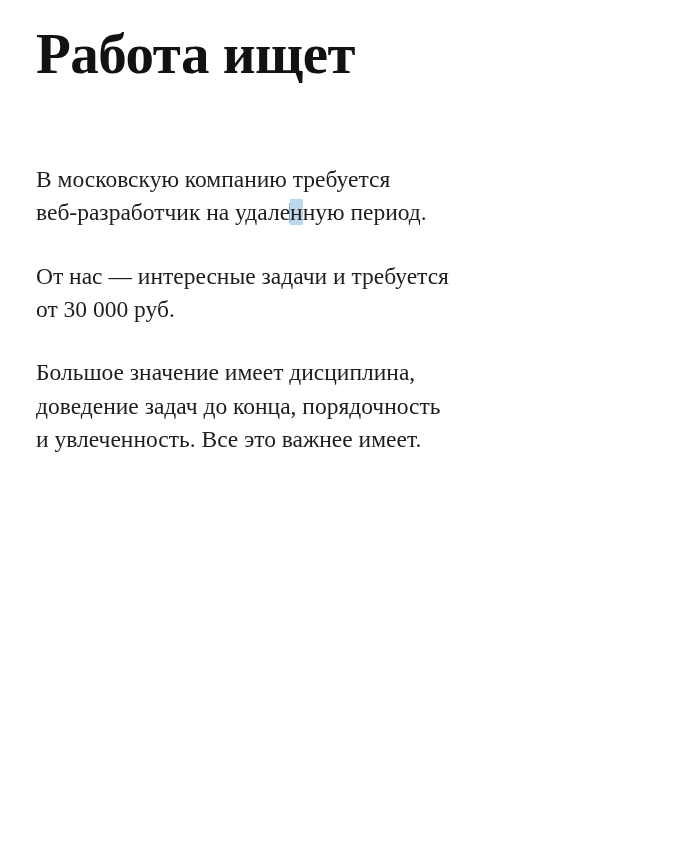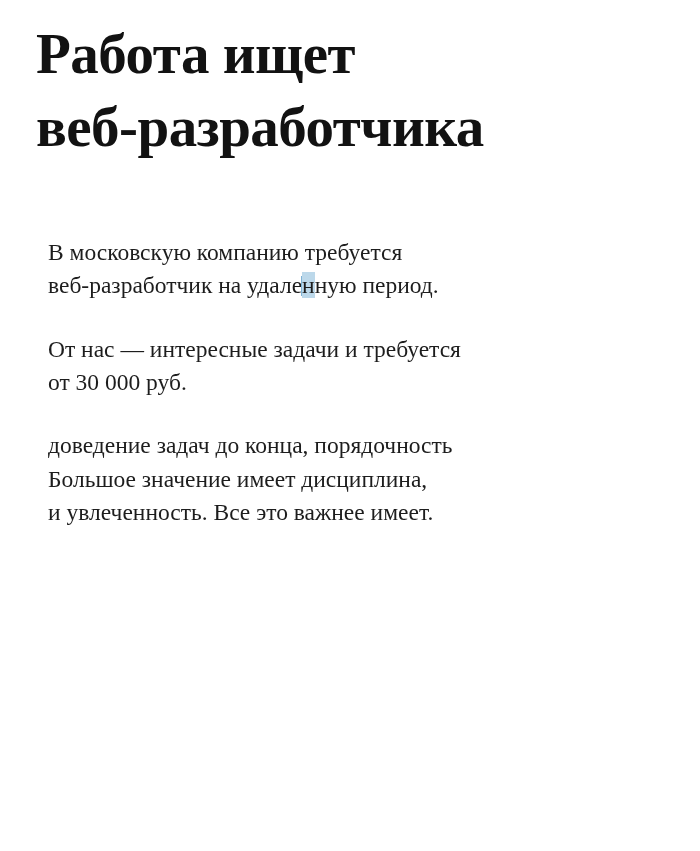--- a/index.html
+++ b/index.html
@@ -31,21 +31,20 @@
     color: #121212;
     margin: 0;
     padding: 0;
   }
   .headline .line {
     display: block;
     white-space: nowrap;
   }
   .body-copy {
     margin-top: 72px;
-    margin-left: 12px;
   }
   .para {
     font-family: "Liberation Serif", "DejaVu Serif", serif;
     font-size: 23.5px;
     line-height: 1.42;
     color: #1d1d1d;
     margin: 0 0 30px 0;
   }
   .para:last-child {
     margin-bottom: 0;
@@ -67,37 +66,36 @@
     color: #1d1d1d;
   }
 </style>
 </head>
 <body>
 
 <div class="page">
 
   <h1 class="headline">
     <span class="line">Работа ищет</span>
-    <span class="line">веб-разработчика</span>
   </h1>
 
   <div class="body-copy">
 
     <p class="para">
       <span class="line">В московскую компанию требуется</span>
       <span class="line"><span>веб-разработчик на удале</span><span class="caret"></span><span class="selected-char">н</span><span>ную период.</span></span>
     </p>
 
 
 
     <p class="para">
       <span class="line">От нас —  интересные задачи и требуется</span>
       <span class="line">от 30 000 руб.</span>
     </p>
 
     <p class="para">
+      <span class="line">Большое значение имеет дисциплина,</span>
       <span class="line">доведение задач до конца, порядочность</span>
-      <span class="line">Большое значение имеет дисциплина,</span>
       <span class="line">и увлеченность. Все это важнее имеет.</span>
     </p>
 
   </div>
 </div>
 
 </body></html>

